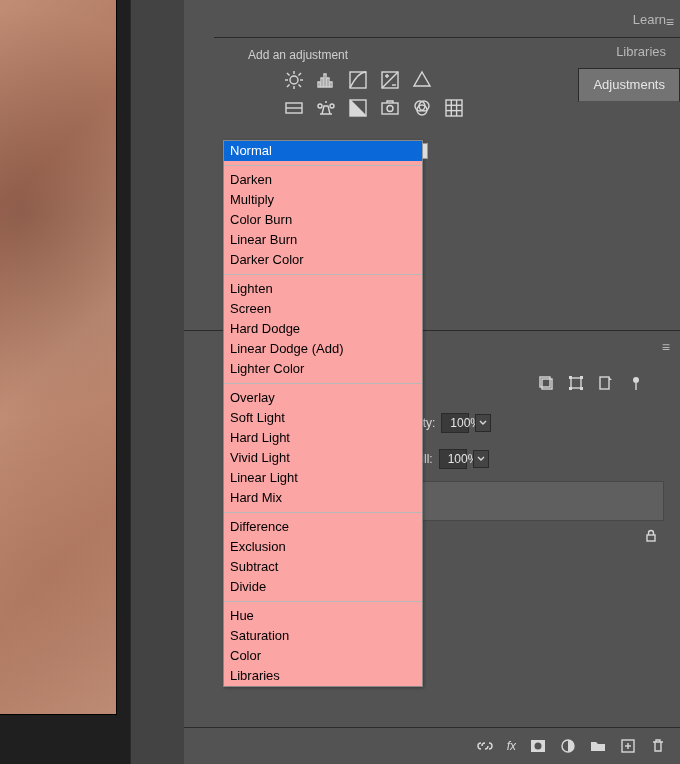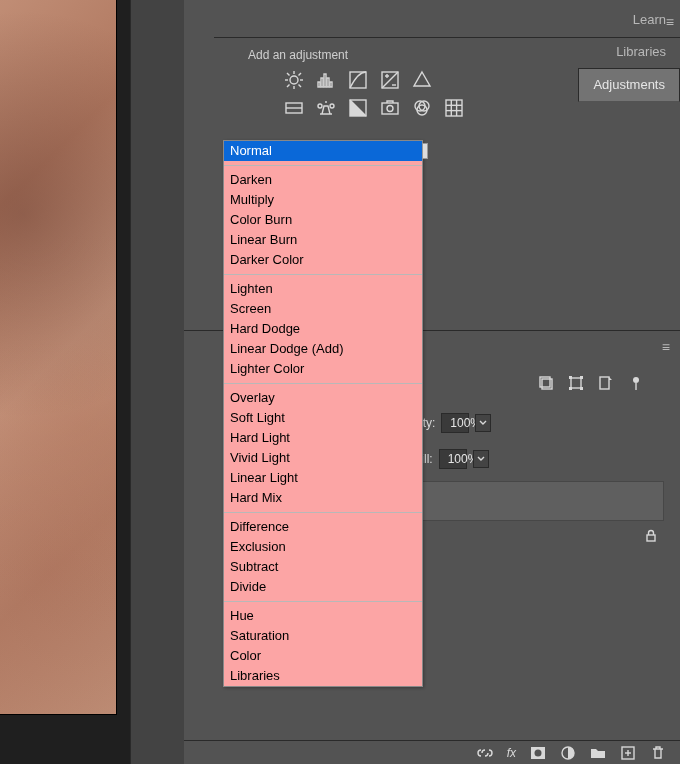--- a/index.html
+++ b/index.html
@@ -106,21 +106,21 @@
     background: #5f5f5f; border: 1px solid #474747;
   }
   .lock-icon {
     position: absolute; right: 22px; top: 196px;
   }
   .layer-strip2 {
     position: absolute; left: 232px; right: 16px; top: 192px; height: 28px;
     background: #535353;
   }
   .bottom-bar {
-    position: absolute; left: 0; right: 0; bottom: 0; height: 24px;
+    position: absolute; left: 0; right: 0; bottom: 0; height: 37px;
     background: #535353; border-top: 1px solid #2a2a2a;
     display: flex; justify-content: flex-end; align-items: center;
     gap: 14px; padding-right: 14px;
   }
   .bottom-bar svg { width: 16px; height: 16px; }
 
   
   .blend-dropdown {
     position: absolute; left: 223px; top: 140px;
     width: 200px;

